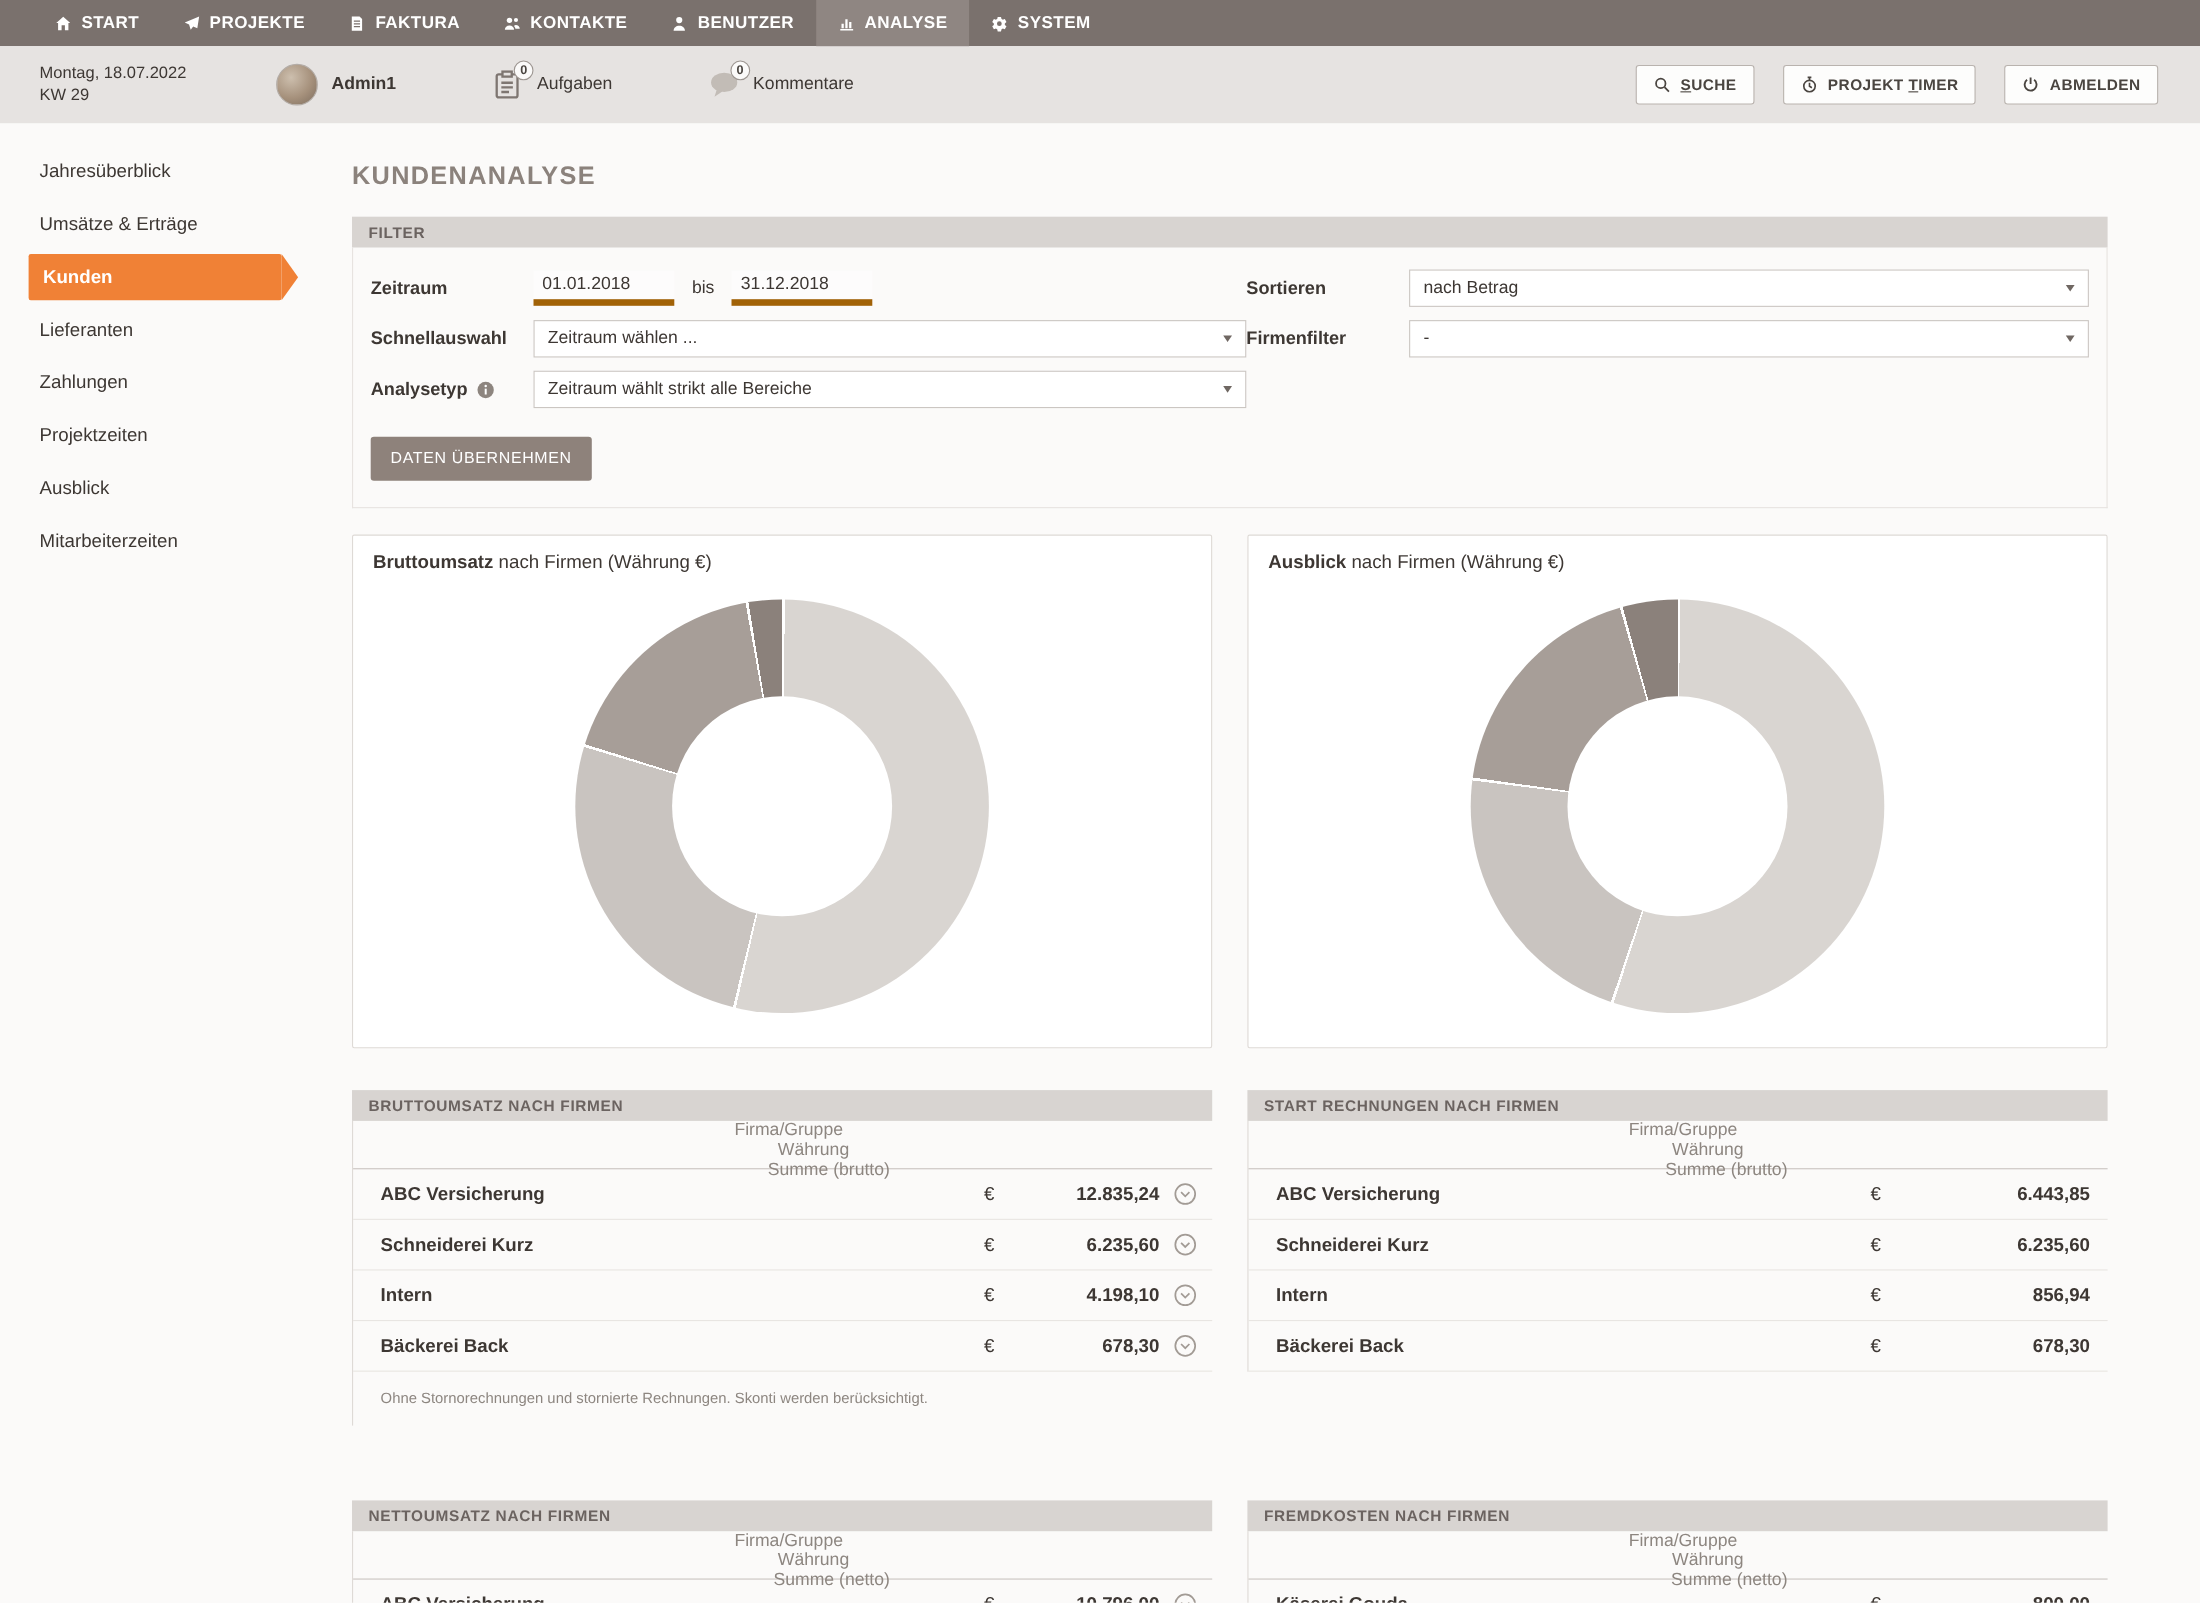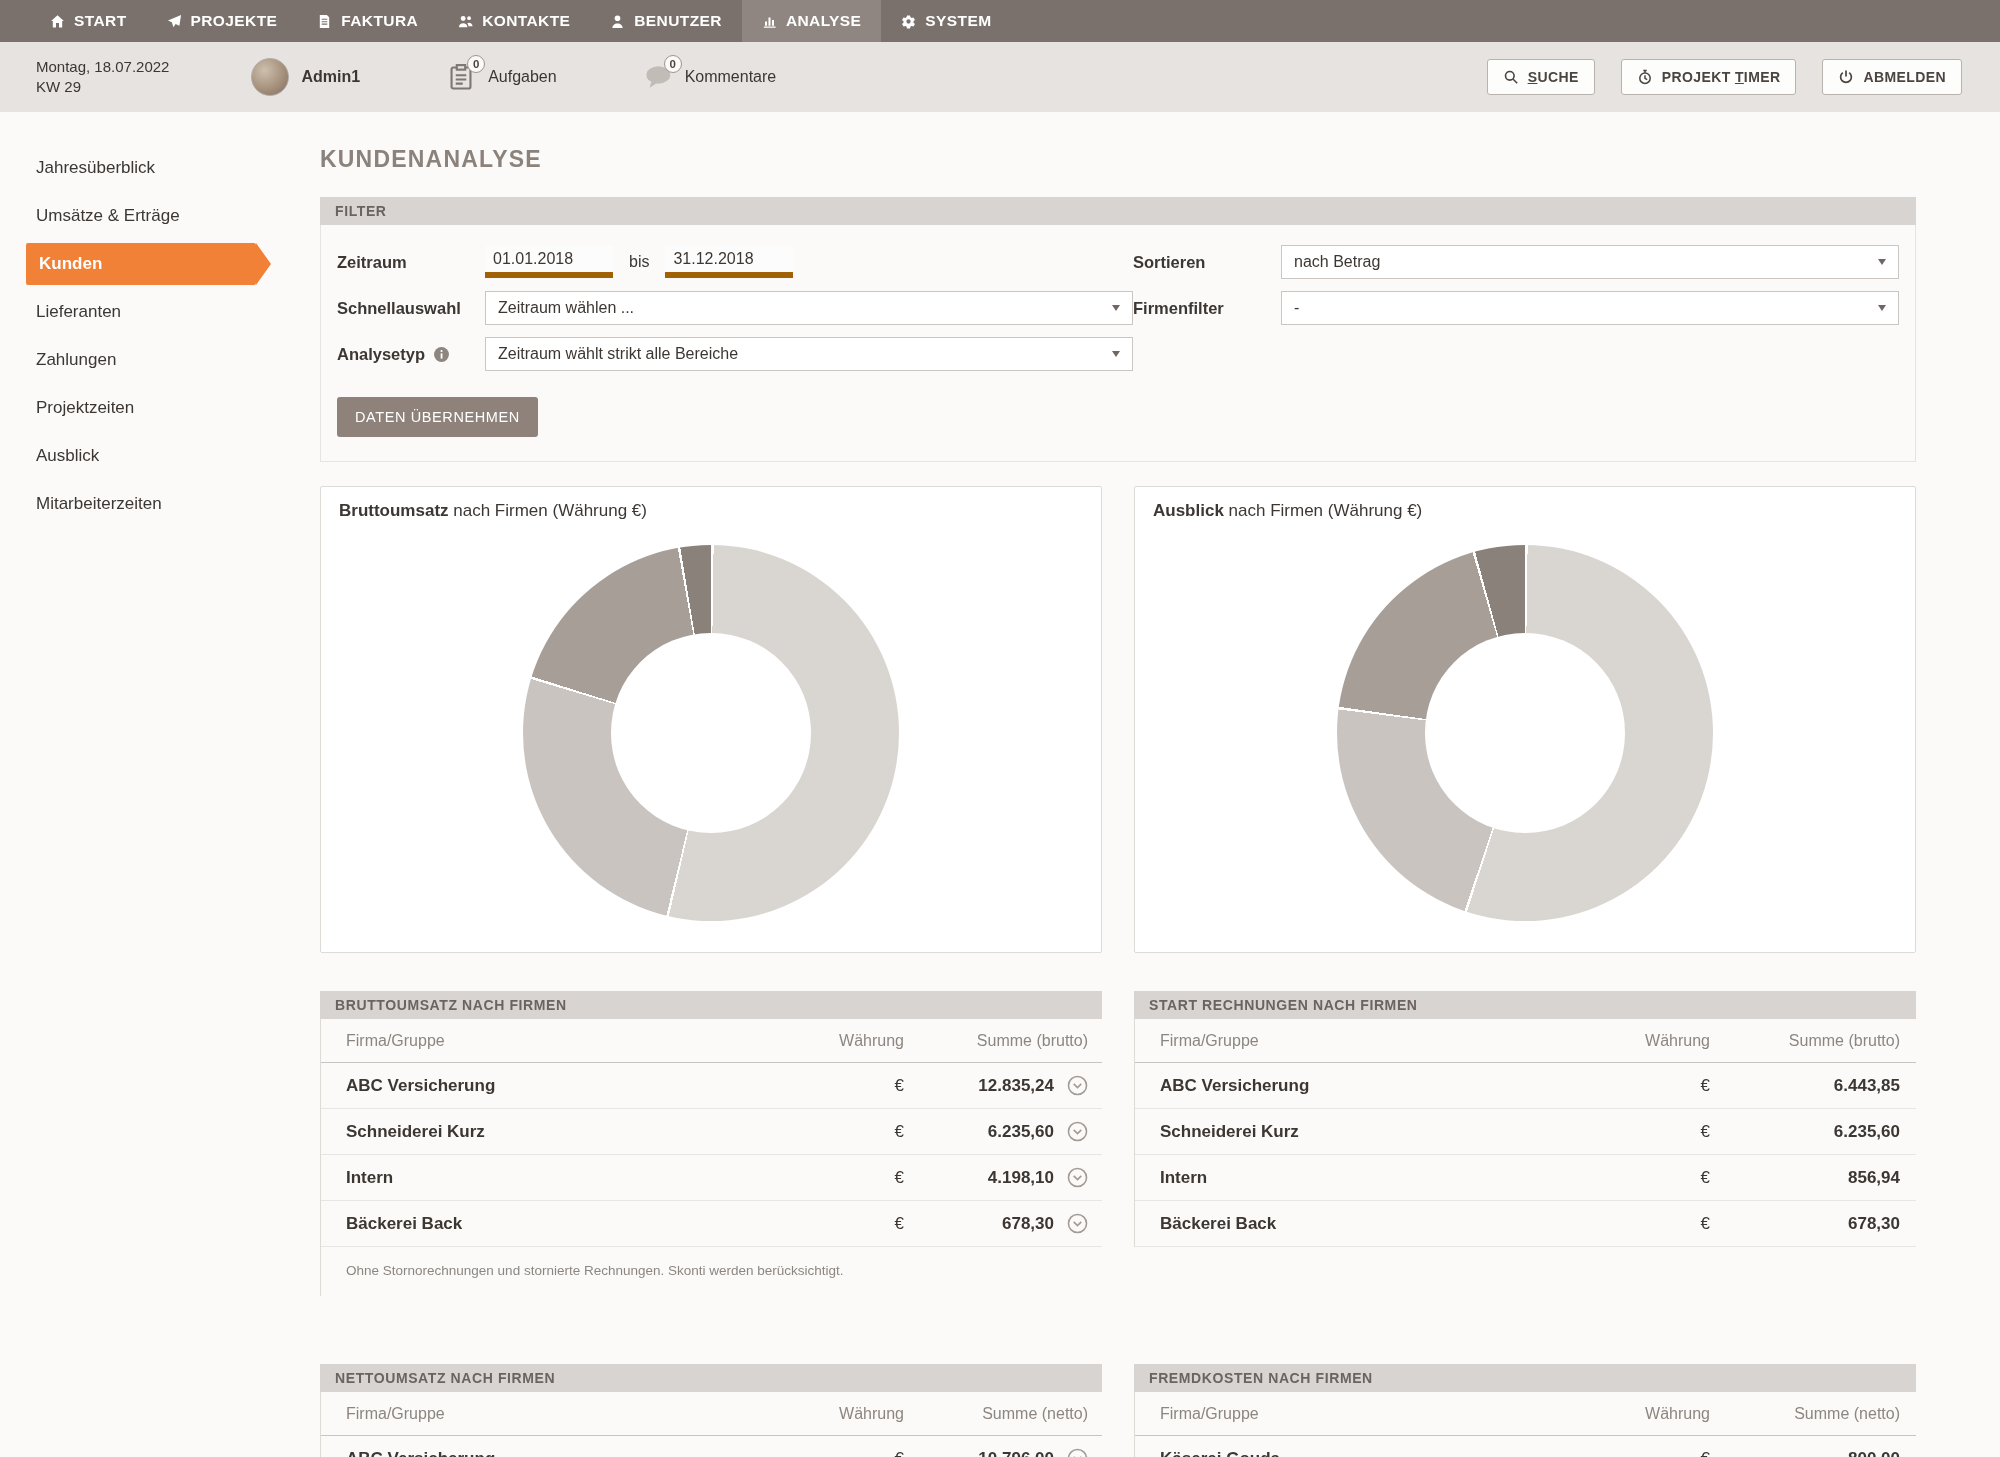--- a/index.html
+++ b/index.html
@@ -30,21 +30,21 @@
   .badge { position:absolute; top:-7px; right:-9px; width:18px; height:18px; border-radius:50%;
            background:#fbfaf9; border:1px solid #9d9691; font-size:11.5px; font-weight:700;
            color:#4a4540; display:flex; align-items:center; justify-content:center; }
   .counter-label { font-size:16px; }
   .hdr-actions { margin-left:auto; display:flex; gap:26px; }
   .hbtn { height:36px; background:#fdfdfc; border:1px solid #b9b3ae; border-radius:3px;
           display:flex; align-items:center; gap:9px; padding:0 15px; font-size:14px; font-weight:700;
           color:#4a4540; letter-spacing:.4px; cursor:pointer; white-space:nowrap; }
   .hbtn svg { width:16px; height:16px; }
   
-  .sidebar { position:absolute; left:0; top:116px; width:320px; padding-top:28px; }
+  .sidebar { position:absolute; left:0; top:104px; width:320px; padding-top:28px; }
   .side-item { height:48px; display:flex; align-items:center; padding-left:36px;
                font-size:17px; color:#3d3733; cursor:pointer; }
   .side-item.active { background:#f08136; color:#fff; font-weight:700; height:42px; margin:3px 0;
                       margin-left:26px; padding-left:13px; width:230px; position:relative; border-radius:2px; }
   .side-item.active::after { content:""; position:absolute; right:-15px; top:0;
                              border-top:21px solid transparent; border-bottom:21px solid transparent;
                              border-left:15px solid #f08136; }
   
   .content { position:absolute; left:320px; top:112px; width:1596px; }
   .page-title { margin-top:34px; font-size:23px; font-weight:700; color:#8b827c; letter-spacing:1.2px; }
@@ -77,21 +77,21 @@
   .chart-title { font-size:17px; color:#3d3733; }
   .chart-title b { font-weight:700; }
   .donut { width:376px; height:376px; border-radius:50%; margin:24px auto 0; position:relative; }
   .donut::after { content:""; position:absolute; inset:23.5%; background:#fff; border-radius:50%; }
   
   .tables-row { margin-top:38px; display:flex; gap:32px; align-items:flex-start; }
   .tables-row.second { margin-top:68px; }
   .tbl { width:782px; }
   .tbl-body { border-left:1px solid #dedad6; }
   .thead { display:flex; align-items:center; height:44px; border-bottom:1px solid #c9c4c0;
-           padding:0 14px 0 25px; font-size:16px; color:#8d8680; }
+           padding:0 14px 0 25px; font-size:16px; color:#8d8680;flex-direction:column; }
   .trow { display:flex; align-items:center; height:46px; border-bottom:1px solid #e8e5e2;
           padding:0 14px 0 25px; font-size:17px; }
   .tbl.no-ico .thead, .tbl.no-ico .trow { padding-right:16px; }
   .c-firma { flex:1; text-align:left; }
   .trow .c-firma { font-weight:700; }
   .c-cur { width:110px; text-align:right; }
   .c-val { width:150px; text-align:right; }
   .tbl.no-ico .c-val { width:190px; }
   .trow .c-val { font-weight:700; }
   .c-sumhead { width:184px; text-align:right; }

